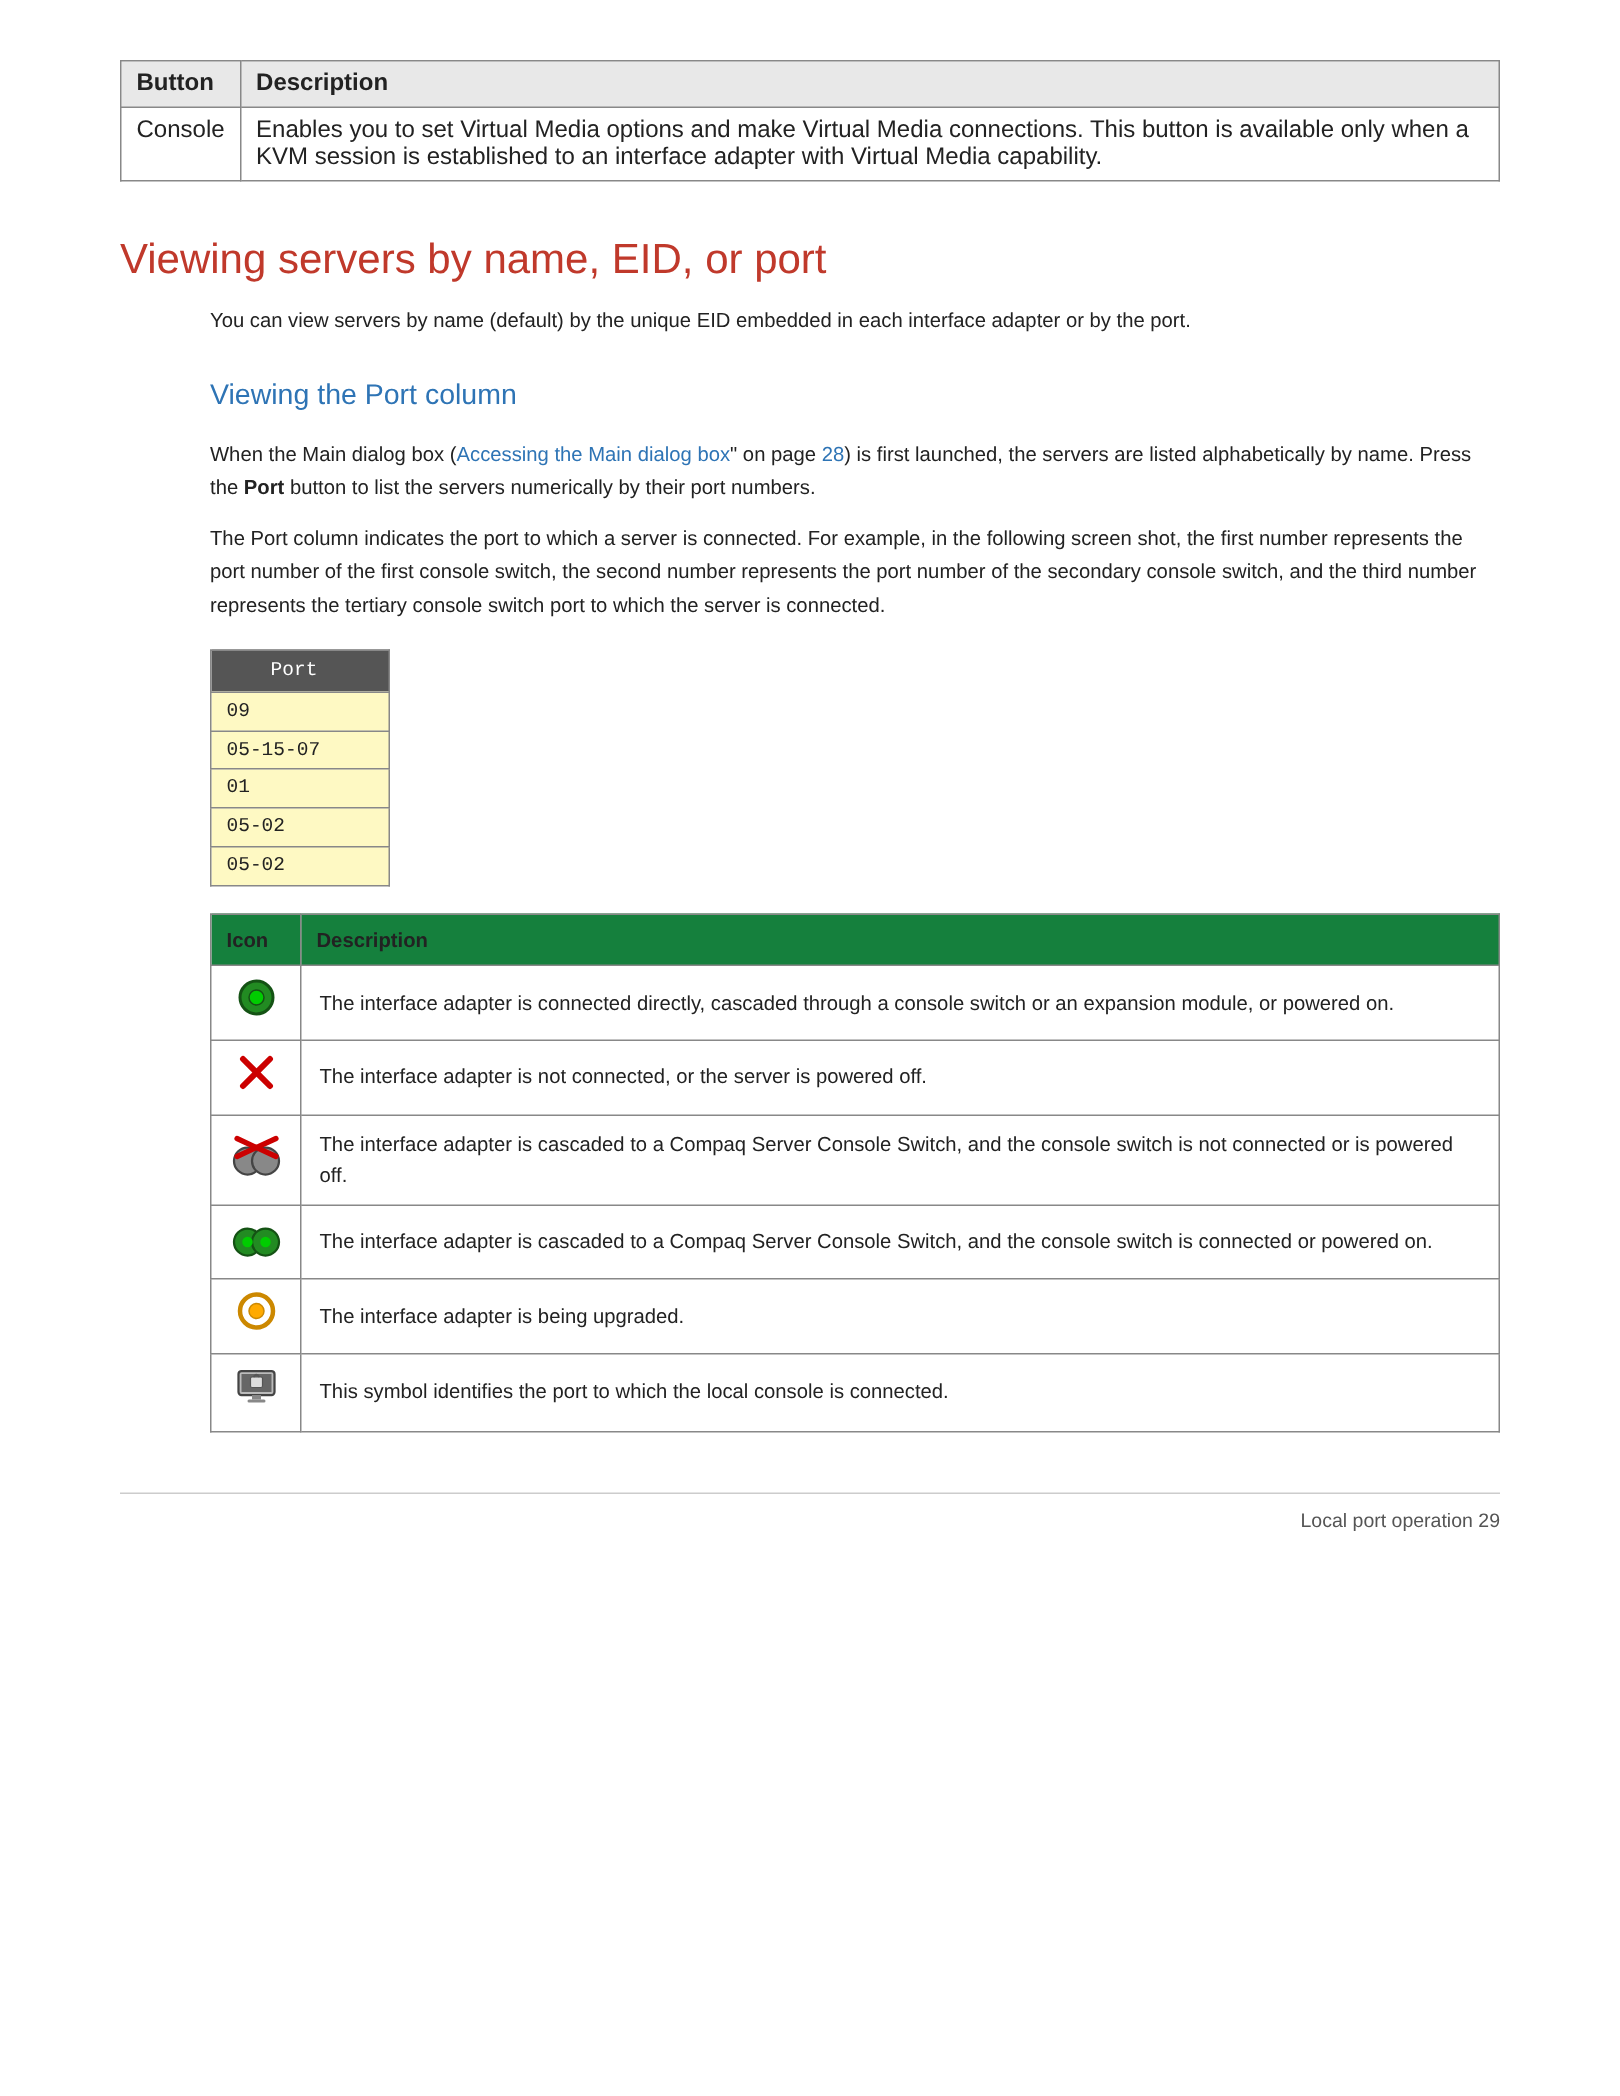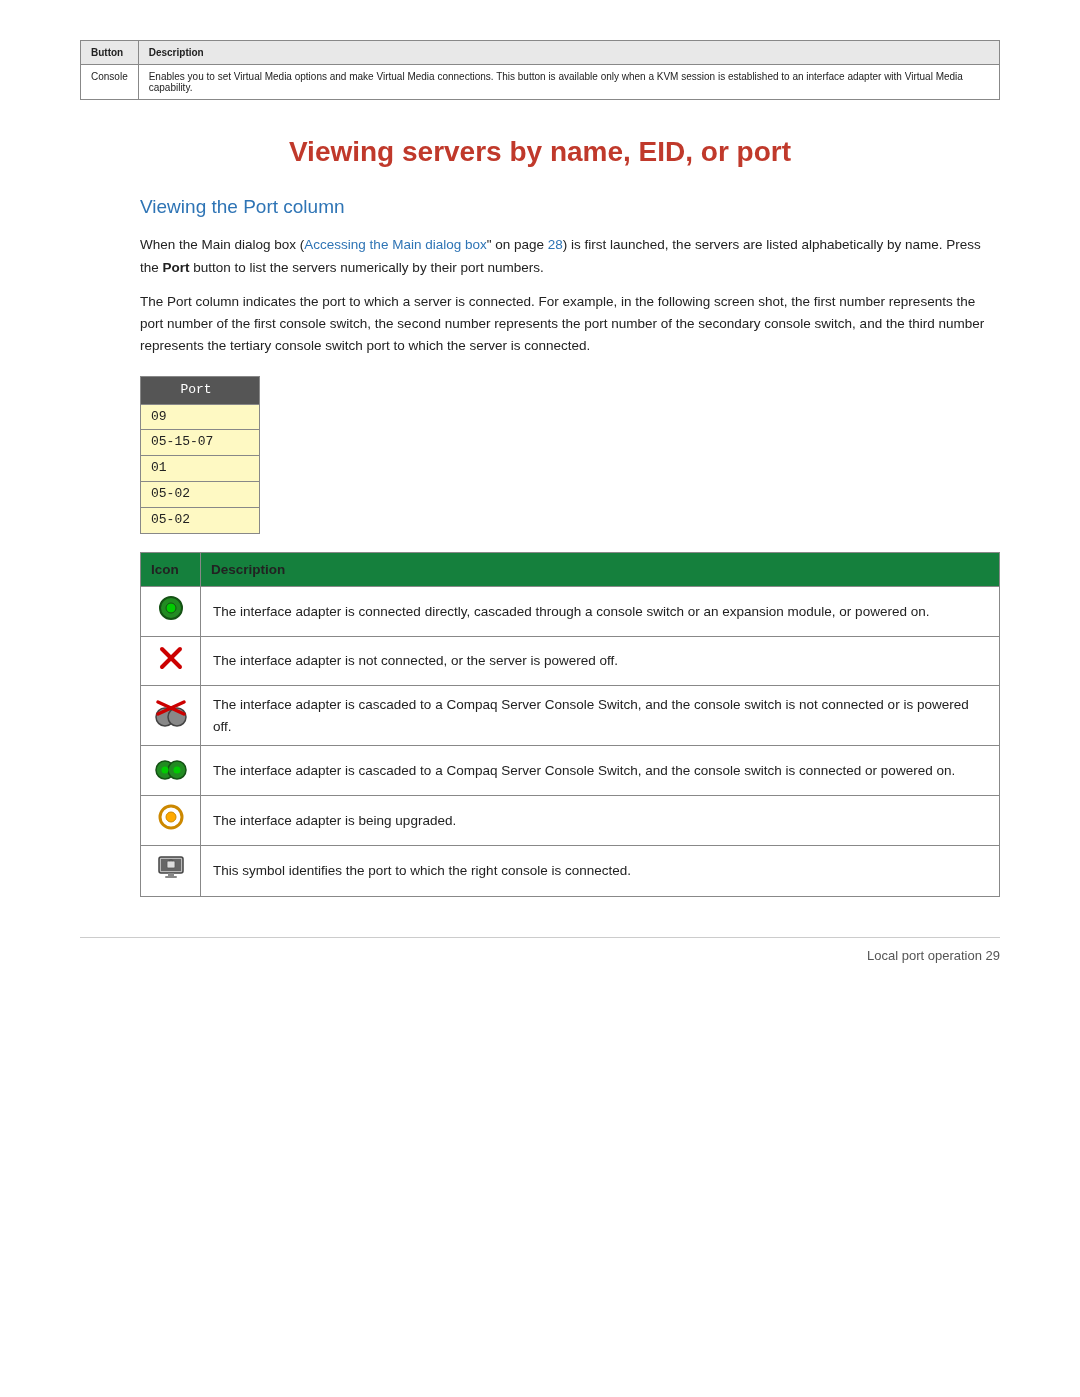--- a/index.html
+++ b/index.html
@@ -11,42 +11,41 @@
       width: 1080px;
       min-height: 1397px;
       padding: 40px 80px 60px 80px;
     }
 
     
     .top-table {
       width: 100%;
       border-collapse: collapse;
       margin-bottom: 36px;
-      font-size: 10px;
+      font-size: 16px;
     }
     .top-table th, .top-table td {
       border: 1px solid #888;
       padding: 6px 10px;
       vertical-align: top;
     }
     .top-table th {
       background: #e8e8e8;
       font-weight: bold;
       text-align: left;
     }
 
     
     .section-title {
       font-size: 28px;
-      font-weight: bold;
+      font-weight: normal;
       color: #c0392b;
       margin-bottom: 14px;
       margin-top: 10px;
       border-bottom: none;
-      text-align: center;
     }
 
     .section-body {
       margin-left: 60px;
       margin-bottom: 18px;
       font-size: 13.5px;
       line-height: 1.6;
       color: #222;
     }
 
@@ -141,20 +140,21 @@
     <tr>
       <td>Console</td>
       <td>Enables you to set Virtual Media options and make Virtual Media connections. This button is available only when a KVM session is established to an interface adapter with Virtual Media capability.</td>
     </tr>
   </tbody>
 </table>
 
 <h1 class="section-title">Viewing servers by name, EID, or port</h1>
 
 <div class="section-body">
+  <p class="body-text">You can view servers by name (default) by the unique EID embedded in each interface adapter or by the port.</p>
 
   <h2 class="subsection-title">Viewing the Port column</h2>
 
   <p class="body-text">
     <span>When the Main dialog box (</span><a class="link">Accessing the Main dialog box</a><span>" on page </span><a class="link">28</a><span>) is first launched, the servers are listed alphabetically by name. Press the </span><strong>Port</strong><span> button to list the servers numerically by their port numbers.</span>
   </p>
 
   <p class="body-text">The Port column indicates the port to which a server is connected. For example, in the following screen shot, the first number represents the port number of the first console switch, the second number represents the port number of the secondary console switch, and the third number represents the tertiary console switch port to which the server is connected.</p>
 
   <table class="port-table">
@@ -259,19 +259,19 @@
             <rect x="2" y="3" width="24" height="16" rx="2" ry="2" fill="#bbb" stroke="#444" stroke-width="1.5"></rect>
             <rect x="4" y="5" width="20" height="12" fill="#666"></rect>
 
             <rect x="11" y="19" width="6" height="3" fill="#888"></rect>
             <rect x="8" y="22" width="12" height="2" rx="1" fill="#888"></rect>
 
             <rect x="10" y="7" width="8" height="7" rx="1" fill="#ddd" stroke="#555" stroke-width="0.8"></rect>
             <path d="M12 7 Q14 4 16 7" fill="none" stroke="#555" stroke-width="1.2"></path>
           </svg>
         </td>
-        <td>This symbol identifies the port to which the right console is connected.</td>
+        <td>This symbol identifies the port to which the local console is connected.</td>
       </tr>
     </tbody>
   </table>
 </div>
 
 <div class="footer-text">Local port operation  29</div>
 
 </body></html>

